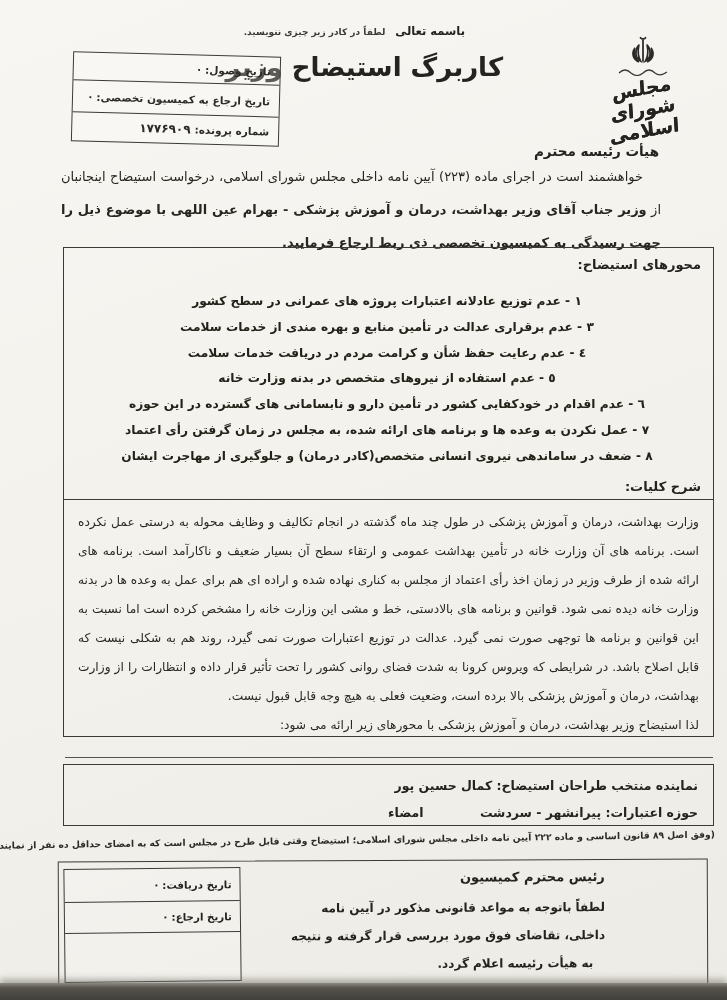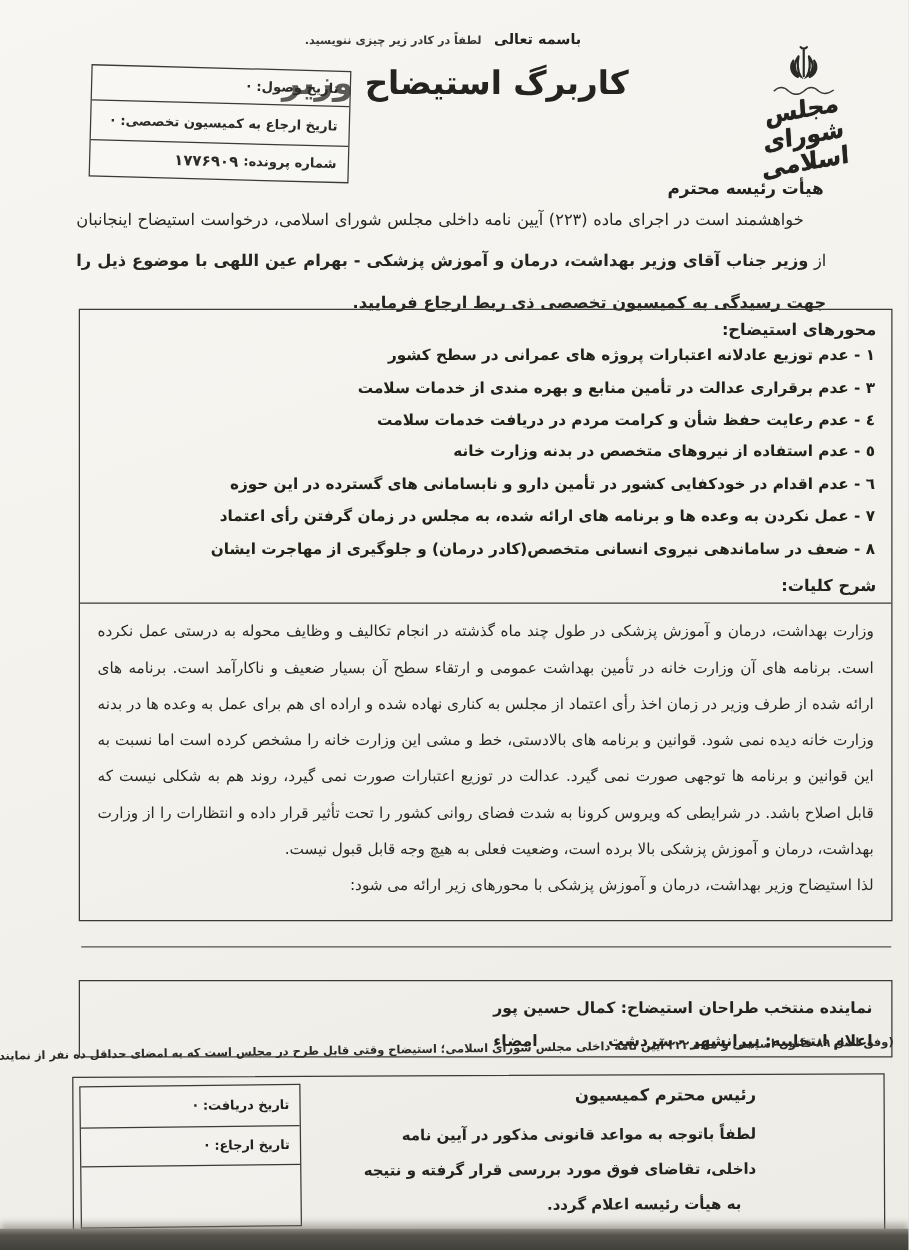--- a/index.html
+++ b/index.html
@@ -43,34 +43,34 @@
     font-size:13px; line-height:33px; text-align:justify; text-indent:18px; color:#27261f;
   }
   .letter-body .seg-normal { font-weight:500; }
   .letter-body .seg-bold { font-weight:bold; }
   
   .axes-box {
     position:absolute; top:247px; right:13px; width:651px; height:490px;
     border:1.6px solid #3b3a36;
   }
   .axes-heading { padding:9px 12px 0 0; font-size:13px; font-weight:bold;text-align:right; }
-  .axes-list { list-style:none; margin-top:0; padding:0 13px 0 10px; }
+  .axes-list { list-style:none; margin-top:17px; padding:0 13px 0 10px;text-align:center; }
   .axes-list li { font-size:12.2px; font-weight:bold; line-height:25.8px; white-space:nowrap; color:#232218; }
   .summary-heading { margin-top:9px; padding-right:12px; font-size:13px; font-weight:bold; }
   .summary-divider { border:none; border-top:1.6px solid #3b3a36; margin-top:5px; }
   .summary-text {
     padding:8px 14px 0 14px; font-size:12.2px; font-weight:500;
     line-height:29px; text-align:justify; color:#2a2921;
   }
   .summary-closing { padding:0 14px; font-size:12.2px; font-weight:500; line-height:29px; color:#2a2921; }
   
   .ghost-line { position:absolute; top:757px; right:14px; width:648px; border-top:1.3px solid #55534c; }
   .rep-box {
     position:absolute; top:764px; right:13px; width:651px; height:62px;
-    border:1.6px solid #3b3a36; padding:7px 15px 0 0;margin-top:20px;
+    border:1.6px solid #3b3a36; padding:7px 15px 0 0;
   }
   .rep-row { font-size:12.5px; line-height:27px; font-weight:bold; }
   .rep-value { font-weight:600; }
   .rep-signature { margin-right:52px; font-weight:bold; }
   
   .footnote {
     position:absolute; top:834px; right:12px; width:704px;
     font-size:9.2px; font-weight:bold; text-align:center; white-space:nowrap;
     transform:rotate(-0.9deg); color:#2c2b26;
   }
@@ -162,21 +162,21 @@
     <p class="summary-closing">لذا استیضاح وزیر بهداشت، درمان و آموزش پزشکی با محورهای زیر ارائه می شود:</p>
   </div>
 
   <div class="ghost-line"></div>
   <div class="rep-box">
     <div class="rep-row">
       <span>نماینده منتخب طراحان استیضاح:</span>
       <span class="rep-value">کمال حسین پور</span>
     </div>
     <div class="rep-row">
-      <span>اعلام انتخابیه:</span>
+      <span>حوزه اعتبارات:</span>
       <span class="rep-value">پیرانشهر - سردشت</span>
       <span class="rep-signature">امضاء</span>
     </div>
   </div>
 
   <div class="footnote">(وفق اصل ۸۹ قانون اساسی و ماده ۲۲۲ آیین نامه داخلی مجلس شورای اسلامی؛ استیضاح وقتی قابل طرح در مجلس است که به امضای حداقل ده نفر از نمایندگان برسد)</div>
 
   <div class="commission-box">
     <div class="commission-heading">رئیس محترم کمیسیون</div>
     <div class="commission-lines">

